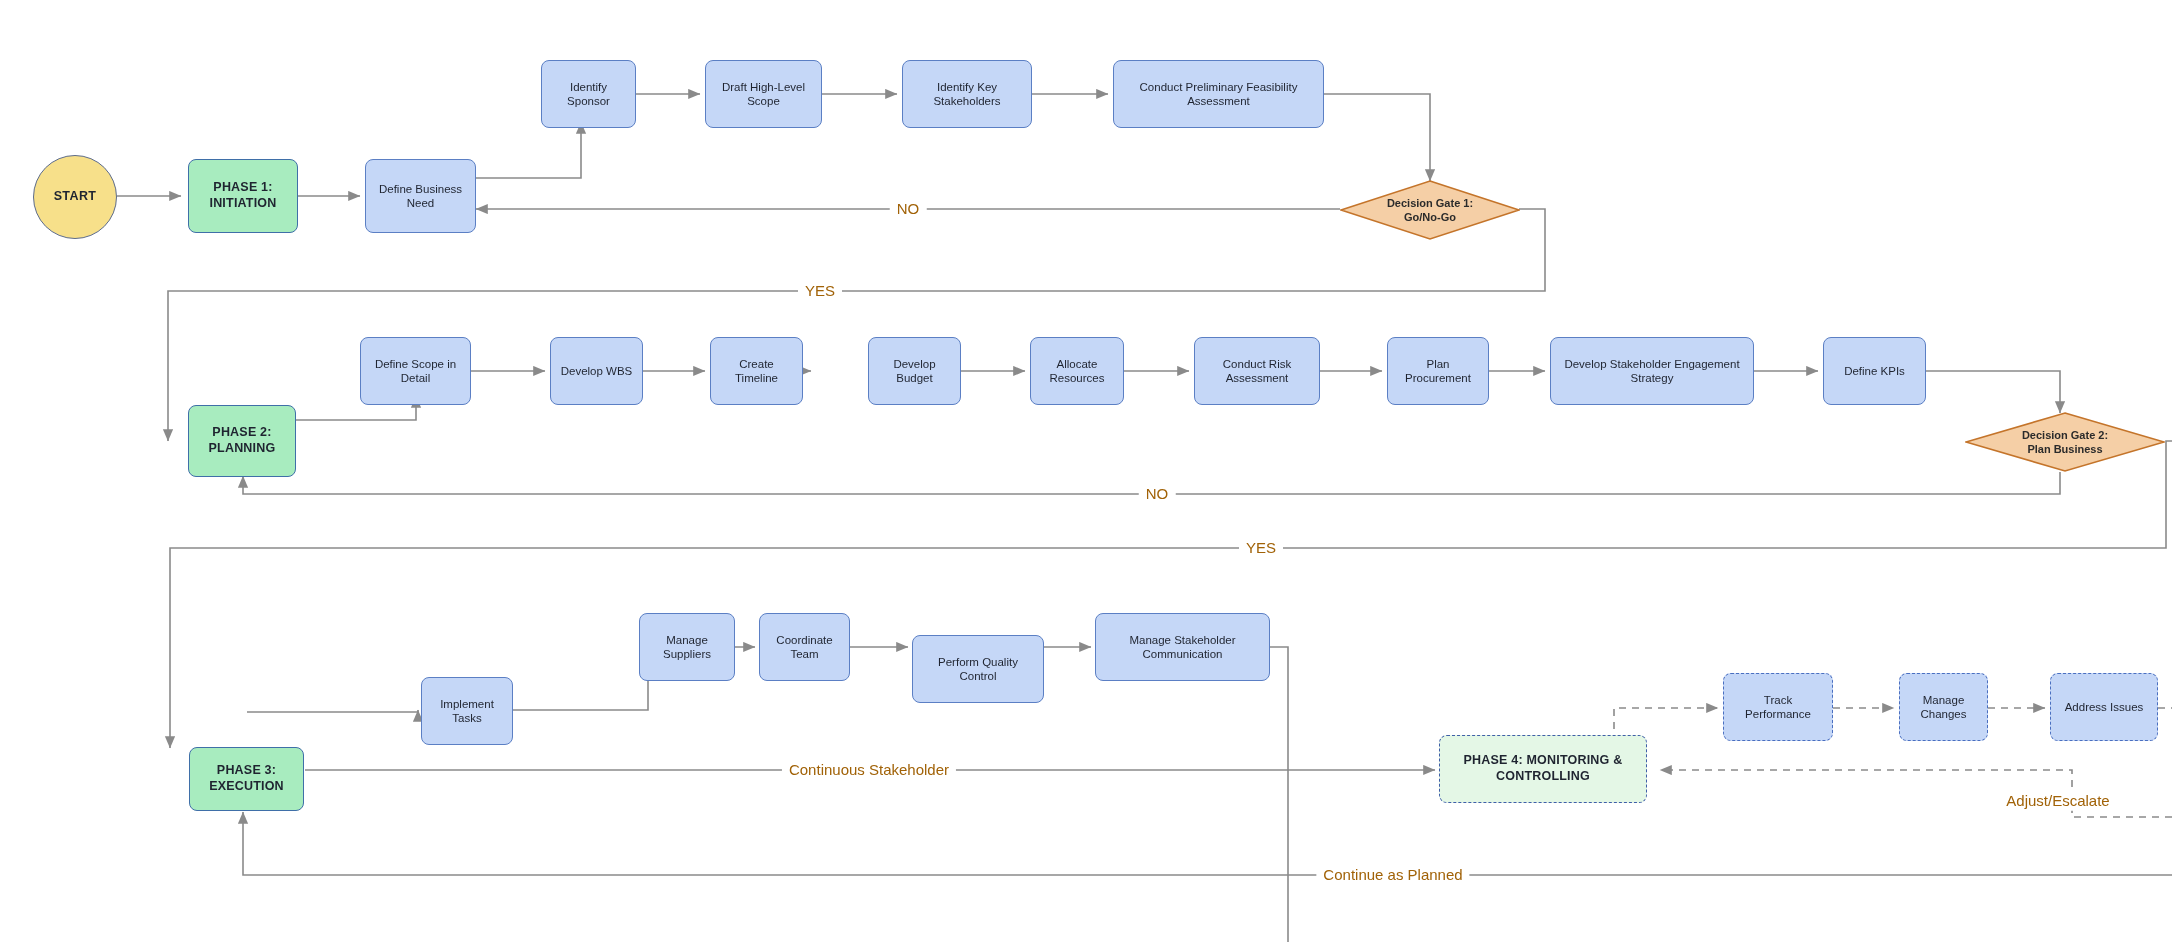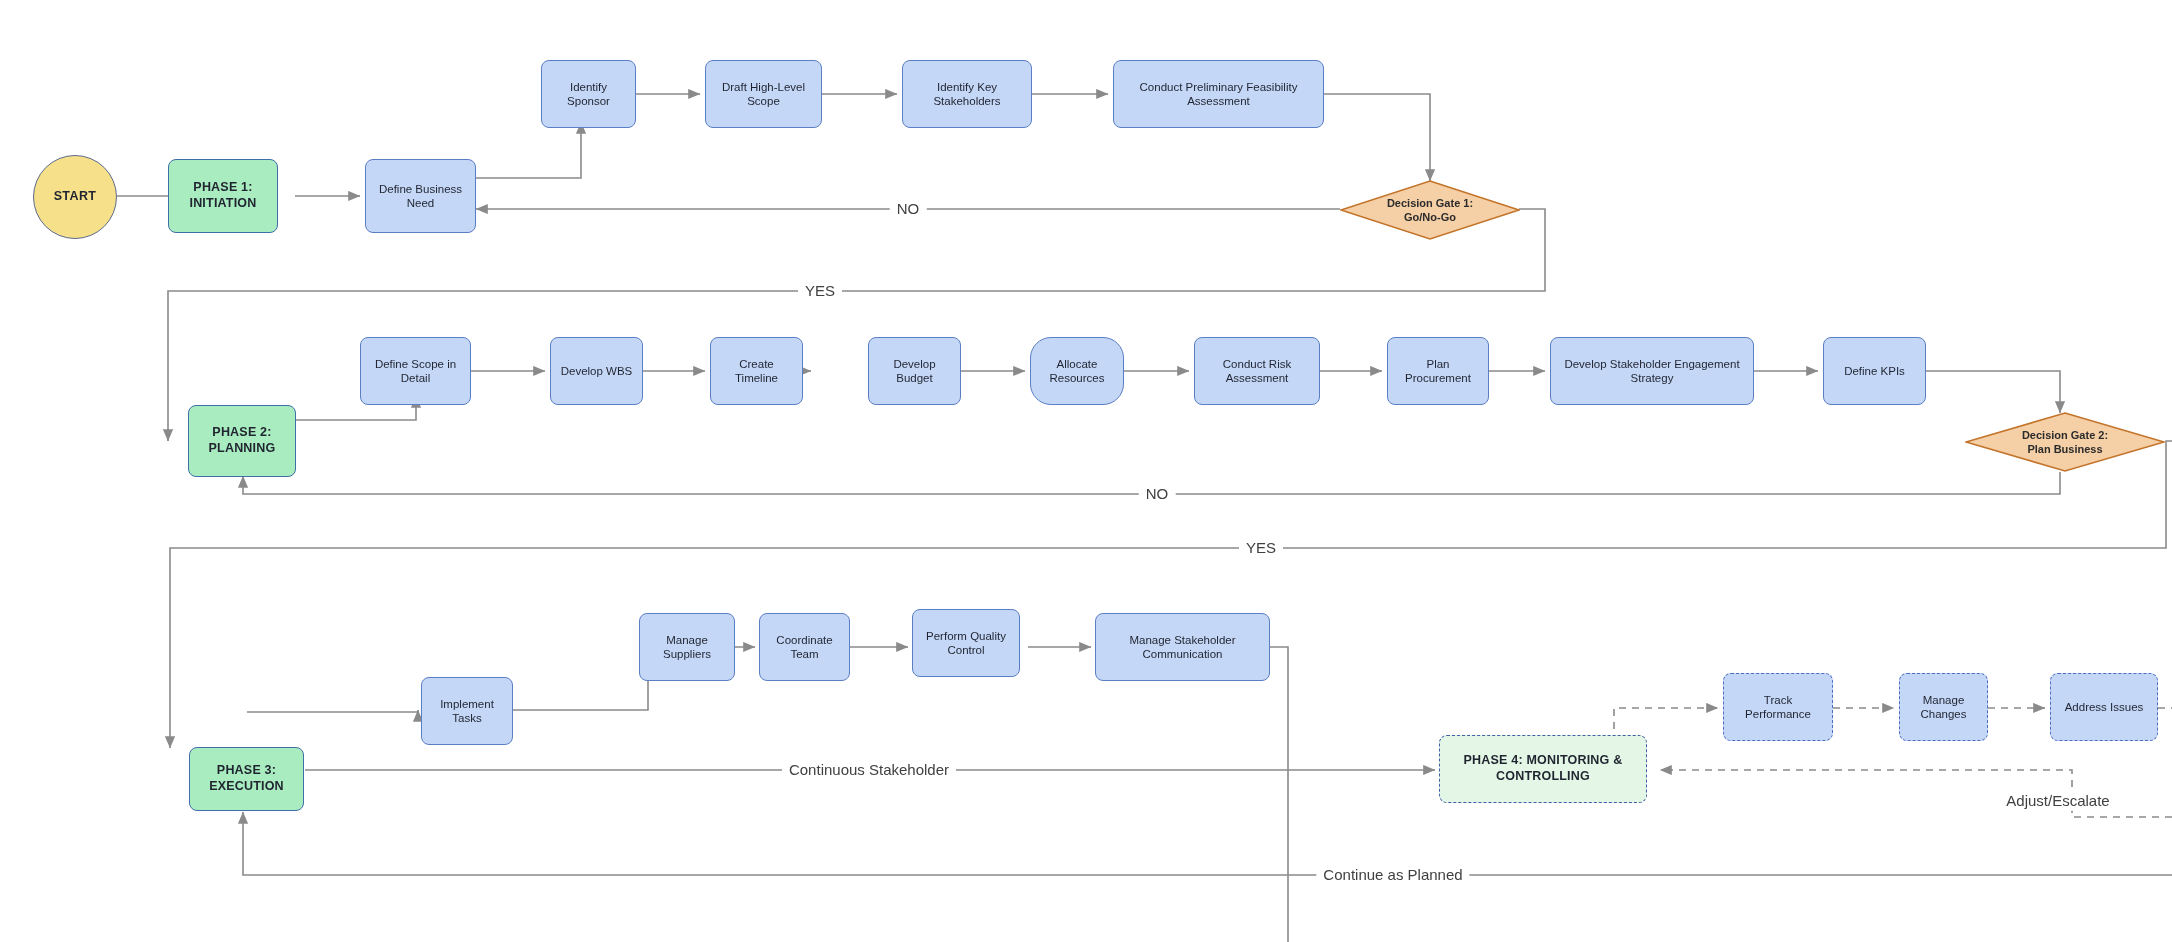--- a/index.html
+++ b/index.html
@@ -81,21 +81,21 @@
     width: 100%; height: 100%;
   }
   .node-decision .dia-label {
     position: relative;
     z-index: 2;
     line-height: 1.3;
   }
   .edge-label {
     position: absolute;
     background: #ffffff;
-    color: #404040;
+    color: #a16207;
     font-size: 15px;
     padding: 1px 7px;
     white-space: nowrap;
     transform: translate(-50%, -50%);
     line-height: 1.1;
   }
   .nl {
     display: block;
   }
 </style>
@@ -176,21 +176,21 @@
 
       <path d="M2158,708 L2172,708"></path>
       <path d="M2172,817 L2072,817 L2072,770 L1660,770" marker-end="url(#arrowd)"></path>
     </g>
   </svg>
 
   <div class="node node-start" style="left:33px; top:155px; width:84px; height:84px;">
     <span>START</span>
   </div>
 
-  <div class="node node-phase" style="left:168px; top:159px; width:110px; height:74px;">
+  <div class="node node-phase" style="left:188px; top:159px; width:110px; height:74px;">
     <span>PHASE 1: INITIATION</span>
   </div>
 
   <div class="node node-task" style="left:365px; top:159px; width:111px; height:74px;">
     <span>Define Business Need</span>
   </div>
 
   <div class="node node-task" style="left:541px; top:60px; width:95px; height:68px;">
     <span>Identify Sponsor</span>
   </div>
@@ -233,21 +233,21 @@
   </div>
 
   <div class="node node-task" style="left:710px; top:337px; width:93px; height:68px;">
     <span>Create Timeline</span>
   </div>
 
   <div class="node node-task" style="left:868px; top:337px; width:93px; height:68px;align-items:center;">
     <span>Develop Budget</span>
   </div>
 
-  <div class="node node-task" style="left:1030px; top:337px; width:94px; height:68px;border-radius:21px;">
+  <div class="node node-task" style="left:1030px; top:337px; width:94px; height:68px;">
     <span>
       <span class="nl">Allocate</span>
       <span class="nl">Resources</span>
     </span>
   </div>
 
   <div class="node node-task" style="left:1194px; top:337px; width:126px; height:68px;">
     <span>Conduct Risk Assessment</span>
   </div>
 
@@ -282,21 +282,21 @@
   </div>
 
   <div class="node node-task" style="left:601px; top:613px; width:96px; height:68px;margin-left:38px;">
     <span>Manage Suppliers</span>
   </div>
 
   <div class="node node-task" style="left:759px; top:613px; width:91px; height:68px;">
     <span>Coordinate Team</span>
   </div>
 
-  <div class="node node-task" style="left:912px; top:609px; width:108px; height:68px;">
+  <div class="node node-task" style="left:912px; top:635px; width:132px; height:68px;">
     <span>Perform Quality Control</span>
   </div>
 
   <div class="node node-task" style="left:1095px; top:613px; width:175px; height:68px;">
     <span>Manage Stakeholder Communication</span>
   </div>
 
   <div class="node node-phase light" style="left:1439px; top:735px; width:208px; height:68px;">
     <span>PHASE 4: MONITORING &amp; CONTROLLING</span>
   </div>

